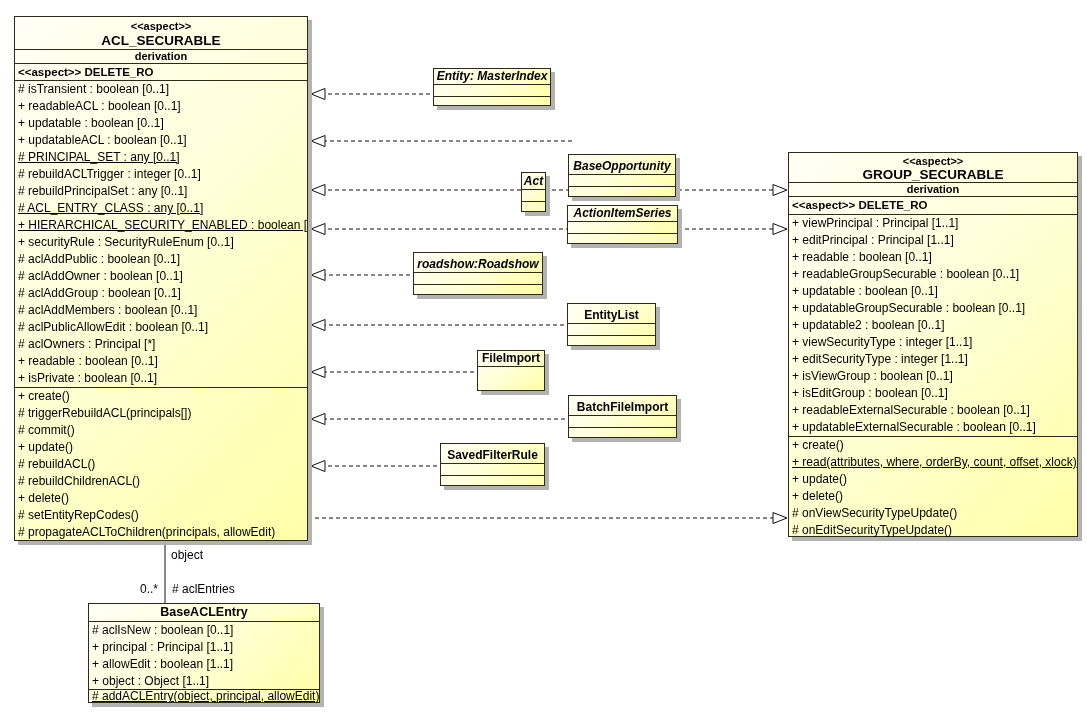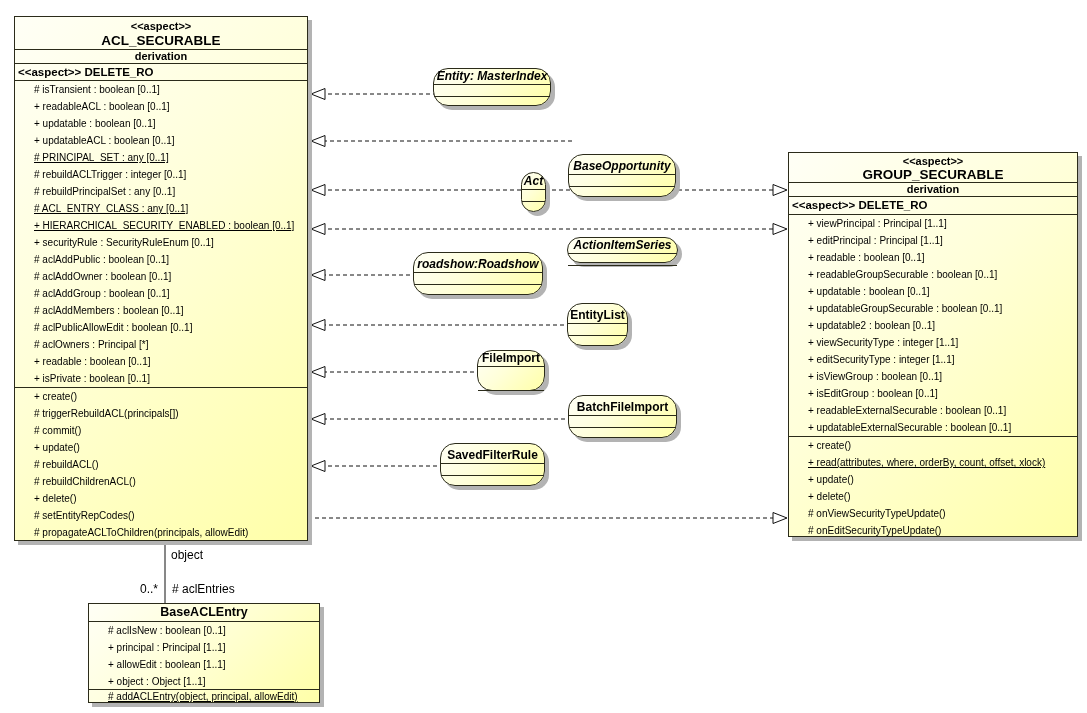--- a/index.html
+++ b/index.html
@@ -23,26 +23,26 @@
   }
   .hdr{box-sizing:border-box; border-bottom:1px solid var(--border); text-align:center; overflow:hidden;}
   .st{font-size:11px; font-weight:bold; line-height:14px; padding-top:2px;}
   .nm{font-size:13.5px; font-weight:bold; line-height:15px; white-space:nowrap;}
   .deriv{box-sizing:border-box; height:14px; border-bottom:1px solid var(--border);
          text-align:center; font-size:11px; font-weight:bold; line-height:13px; overflow:hidden;}
   .delro{box-sizing:border-box; border-bottom:1px solid var(--border);
          font-size:11.5px; font-weight:bold; padding-left:3px; white-space:nowrap; overflow:hidden;}
   .attrs{box-sizing:border-box; border-bottom:1px solid var(--border); overflow:hidden;}
   .ops{box-sizing:border-box; overflow:hidden;}
-  .row{font-size:10px; line-height:17px; padding-left:19px; white-space:nowrap; overflow:hidden;}
+  .row{font-size:12px; line-height:17px; padding-left:3px; white-space:nowrap; overflow:hidden;}
   .row.u{text-decoration:underline;}
   .ops-small .row{line-height:13px;}
   .bae-title{box-sizing:border-box; height:18px; border-bottom:1px solid var(--border);
              text-align:center; font-size:12.5px; font-weight:bold; line-height:16px;}
-  .mini{display:flex; flex-direction:column;border-radius:15px;}
+  .mini{display:flex; flex-direction:column;}
   .mini-title{flex:1 1 auto; box-sizing:border-box; border-bottom:1px solid var(--border);
               display:flex; align-items:flex-end; justify-content:center;
               font-size:12px; font-weight:bold; line-height:14px; white-space:nowrap; padding-bottom:1px;}
   .mini-title.it{font-style:italic;}
   .mini-mid{flex:0 0 12px; box-sizing:border-box; border-bottom:1px solid var(--border);}
   .mini-bot{flex:0 0 9px;}
   .lbl{position:absolute; z-index:3; font-size:12px; line-height:14px; white-space:nowrap;}
 </style>
 </head>
 <body>
@@ -192,31 +192,31 @@
   <div class="mini" style="left:568px; top:117px; width:108px; height:43px;margin-top:37px;">
     <div class="mini-title it">BaseOpportunity</div>
     <div class="mini-mid"></div>
     <div class="mini-bot"></div>
   </div>
   <div class="mini" style="left:521px; top:172px; width:25px; height:40px;">
     <div class="mini-title it">Act</div>
     <div class="mini-mid"></div>
     <div class="mini-bot"></div>
   </div>
-  <div class="mini" style="left:567px; top:205px; width:111px; height:26px;margin-top:32px;">
+  <div class="mini" style="left:567px; top:205px; width:111px; height:39px;">
     <div class="mini-title it">ActionItemSeries</div>
     <div class="mini-mid"></div>
     <div class="mini-bot"></div>
   </div>
   <div class="mini" style="left:413px; top:252px; width:130px; height:43px;">
     <div class="mini-title it">roadshow:Roadshow</div>
     <div class="mini-mid"></div>
     <div class="mini-bot"></div>
   </div>
-  <div class="mini" style="left:567px; top:303px; width:61px; height:43px;">
+  <div class="mini" style="left:567px; top:303px; width:89px; height:43px;">
     <div class="mini-title">EntityList</div>
     <div class="mini-mid"></div>
     <div class="mini-bot"></div>
   </div>
   <div class="mini" style="left:477px; top:350px; width:68px; height:41px;gap:12px;">
     <div class="mini-title">FileImport</div>
     <div class="mini-mid"></div>
     <div class="mini-bot"></div>
   </div>
   <div class="mini" style="left:568px; top:395px; width:109px; height:43px;">

